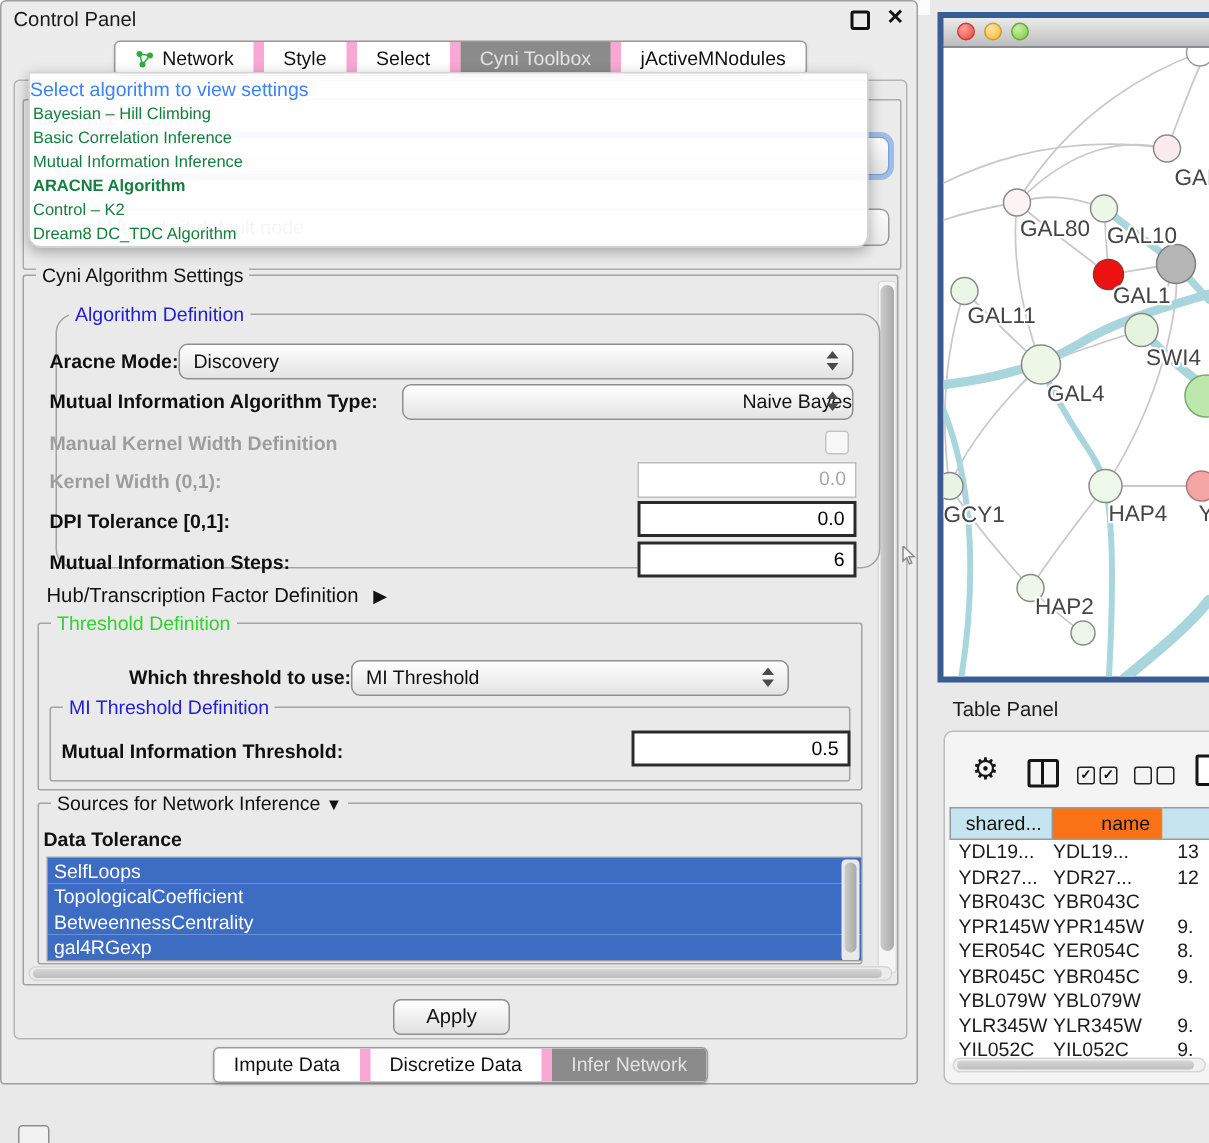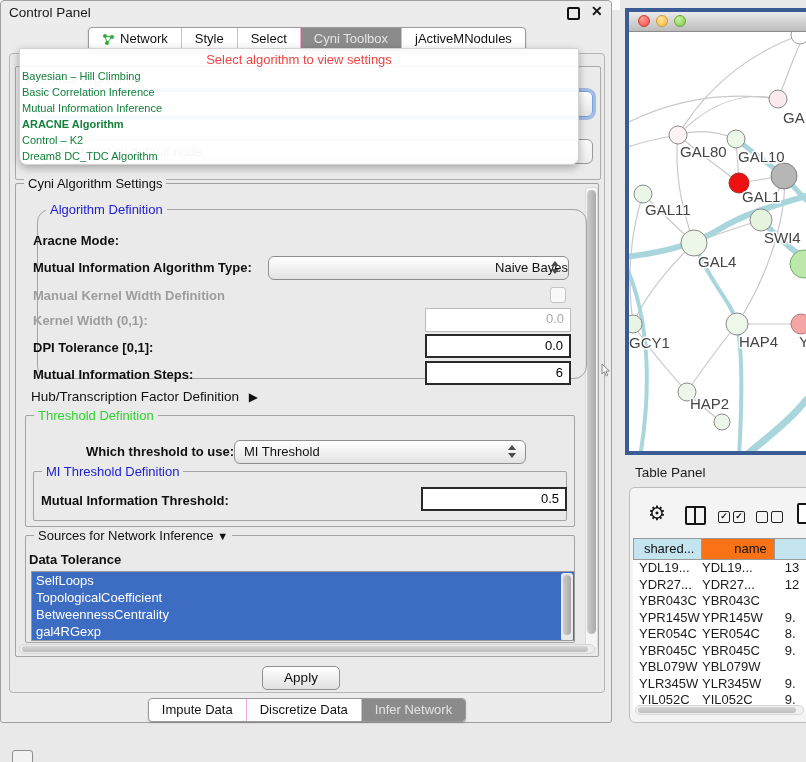--- a/index.html
+++ b/index.html
@@ -7,39 +7,39 @@
           font-family:"Liberation Sans",sans-serif;-webkit-font-smoothing:antialiased;}
   
   .cp-window{position:absolute;left:0;top:10;width:612px;height:723px;background:#ececec;
              border:1px solid #9f9f9f;border-radius:4px 4px 3px 3px;box-sizing:border-box;}
   .cp-title{position:absolute;left:8px;top:4px;font-size:13.5px;color:#1a1a1a;}
   .float-ic{position:absolute;left:566px;top:6px;width:9px;height:9px;border:2px solid #111;border-radius:2px;}
   .close-ic{position:absolute;left:590px;top:2px;font-size:14px;font-weight:bold;color:#111;}
   .tabs-row{position:absolute;left:0;top:26px;width:612px;display:flex;justify-content:center;}
   .seg-group{display:flex;border:1px solid #9a9a9a;border-radius:4px;overflow:hidden;background:#fff;
              height:22px;box-shadow:0 1px 2px rgba(0,0,0,0.18);}
-  .seg{padding:0 13px;font-size:13px;line-height:22px;color:#111;border-right:1px solid #f9a8d4;
+  .seg{padding:0 13px;font-size:13px;line-height:22px;color:#111;border-right:7px solid #f9a8d4;
        display:flex;align-items:center;gap:5px;white-space:nowrap;}
   .seg:last-child{border-right:none;}
   .seg.sel{background:#8b8b8b;color:#e3e3e3;}
   .tabicon{display:inline-flex;}
   .content-panel{position:absolute;left:8px;top:52px;width:596px;height:640px;background:#eaeaea;
                  border:1px solid #b5b5b5;border-radius:4px;box-sizing:border-box;}
   
   .hid-grp{position:absolute;left:14px;top:65px;width:584px;height:112px;border:1px solid #ababab;border-radius:2px;background:#ebebeb;}
   .hid-lbl{position:absolute;left:24px;top:70px;font-size:13px;color:#8f8f8f;}
   .hid-combo1{position:absolute;left:38px;top:90px;width:554px;height:26px;background:linear-gradient(#fff,#e4e4e4);
               border:1px solid #7aa0d4;border-radius:6px;box-shadow:0 0 0 3px rgba(96,150,226,0.55);box-sizing:border-box;}
   .hid-combo2{position:absolute;left:38px;top:138px;width:554px;height:25px;background:linear-gradient(#fbfbfb,#ededed);
               border:1px solid #9a9a9a;border-radius:6px;box-sizing:border-box;font-size:13px;line-height:23px;padding-left:10px;color:#777;}
   
   .popup{position:absolute;left:18px;top:47px;width:560px;height:117px;background:rgba(255,255,255,0.93);
          border:1px solid #d2d2d2;border-radius:1px 1px 8px 8px;box-shadow:0 3px 9px rgba(0,0,0,0.30);
          padding-top:3px;box-sizing:border-box;z-index:5;}
-  .popup .prompt{text-align:center;color:#ef4444;font-size:13px;height:16px;line-height:15px;}
+  .popup .prompt{color:#3b82f6;font-size:13px;height:16px;line-height:15px;}
   .popup-item{font-size:11px;height:16px;line-height:16px;padding-left:2px;color:#15803d;white-space:nowrap;}
   .popup-item.sel{font-weight:bold;}
   
   .grp{position:absolute;border:1px solid #a3a3a3;border-radius:2px;box-sizing:border-box;}
   .legend{position:absolute;top:-8px;left:8px;background:#eaeaea;padding:0 4px;font-size:13px;color:#111;white-space:nowrap;}
   .legend.blue{color:#2020d2;}
   .legend.green{color:#2ed32e;}
   .lbl{position:absolute;font-size:13px;font-weight:bold;color:#101010;white-space:nowrap;}
   .lbl.dis{color:#9d9d9d;}
   .combo{position:absolute;height:24px;background:linear-gradient(#ffffff,#e3e3e3);border:1px solid #8f8f8f;
@@ -159,20 +159,27 @@
       <span class="legend">Cyni Algorithm Settings</span>
     </div>
     <div class="vscroll" style="left:584px;top:186px;height:462px;">
       <div class="vthumb" style="left:1px;top:2px;width:9px;height:444px;"></div>
     </div>
 
     <div class="grp" style="left:36px;top:208px;width:550px;height:170px;border-radius:13px;">
       <span class="legend blue">Algorithm Definition</span>
     </div>
     <div class="lbl" style="left:32px;top:232px;">Aracne Mode:</div>
+    <div class="combo" style="left:118px;top:228px;width:450px;">
+      <span>Discovery</span>
+      <span class="steppers">
+          <span class="tri-up" style="display:block;"></span>
+          <span class="tri-dn" style="display:block;"></span>
+        </span>
+    </div>
     <div class="lbl" style="left:32px;top:259px;">Mutual Information Algorithm Type:</div>
     <div class="combo" style="left:267px;top:255px;width:301px;text-align:right;">
       <span>Naive Bayes</span>
       <span class="steppers">
           <span class="tri-up" style="display:block;"></span>
           <span class="tri-dn" style="display:block;"></span>
         </span>
     </div>
     <div class="lbl dis" style="left:32px;top:287px;">Manual Kernel Width Definition</div>
     <div class="cb" style="left:549px;top:286px;"></div>

